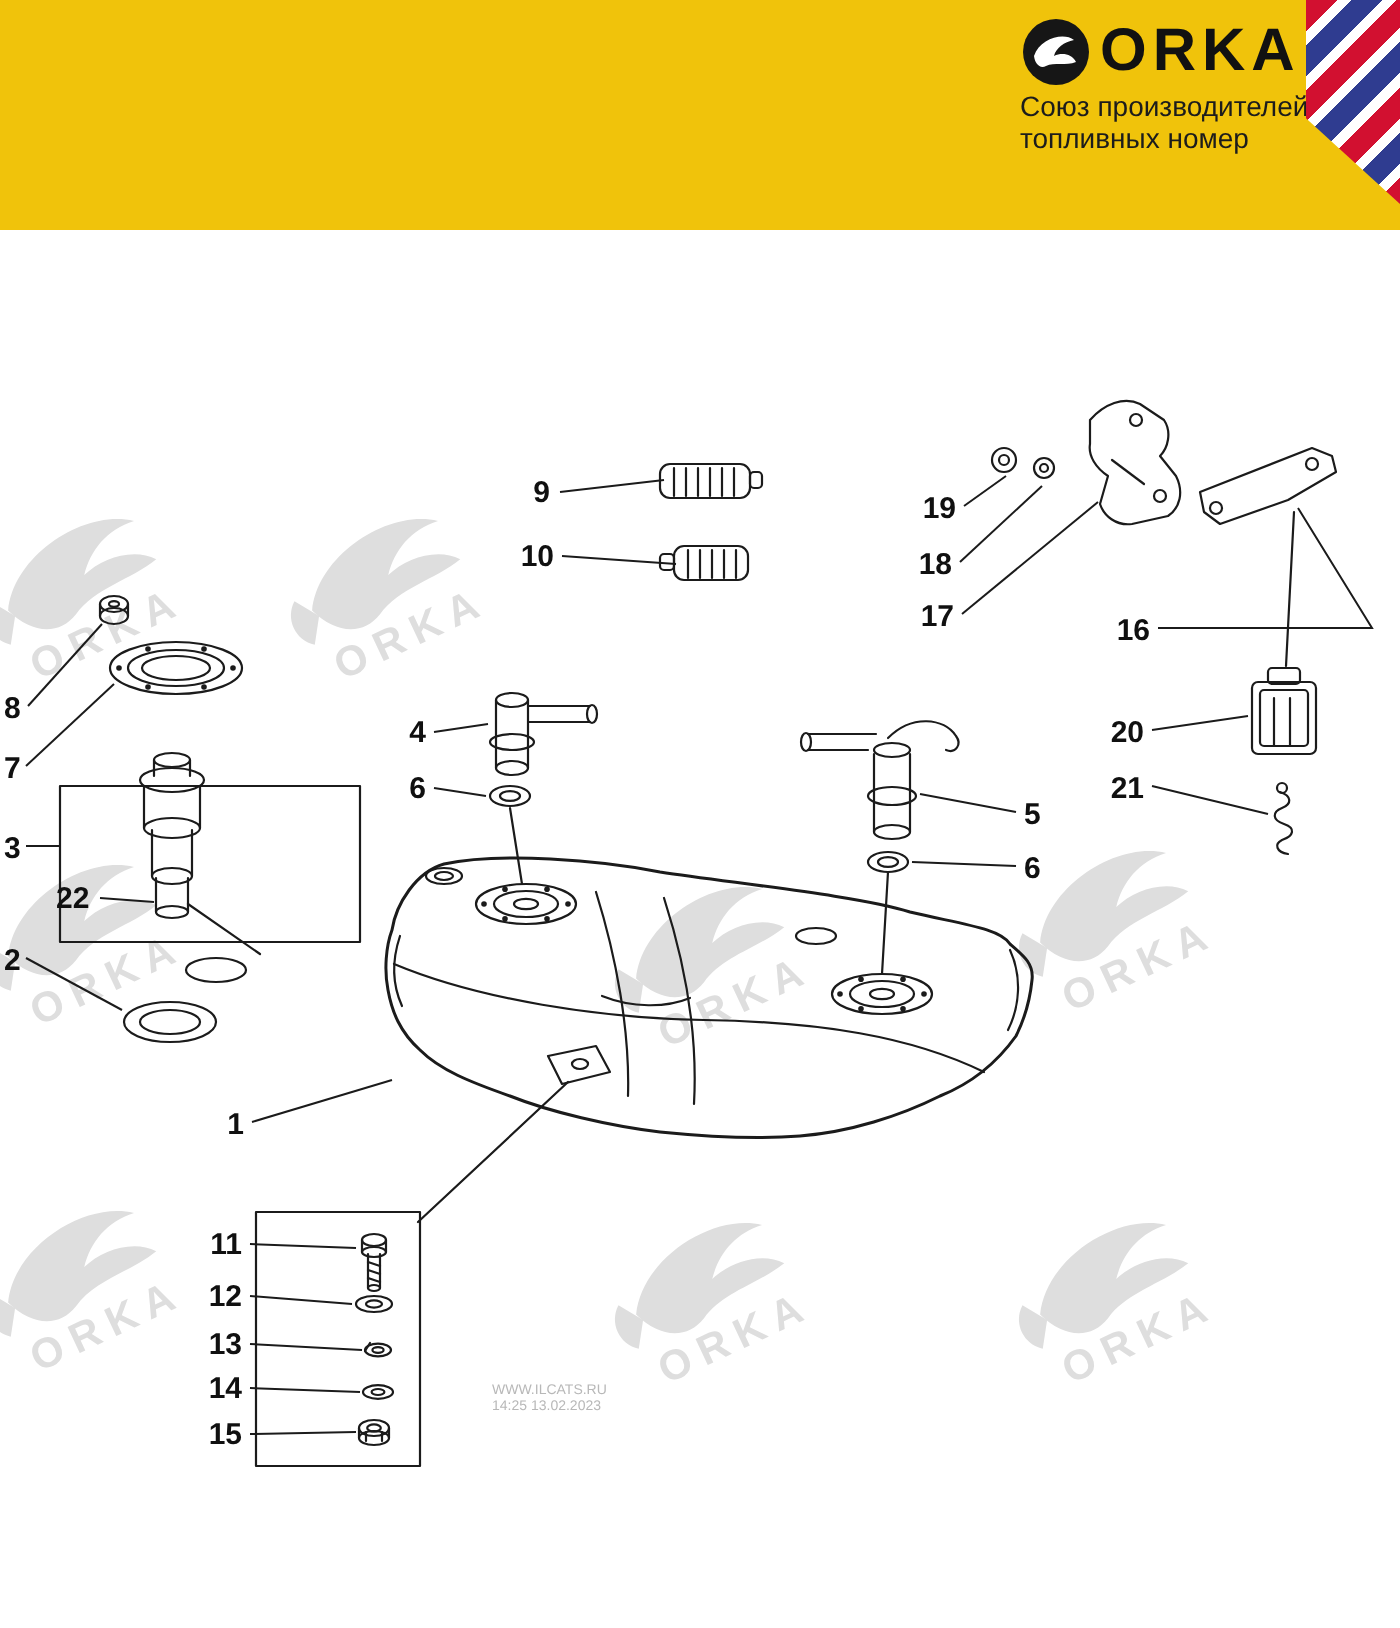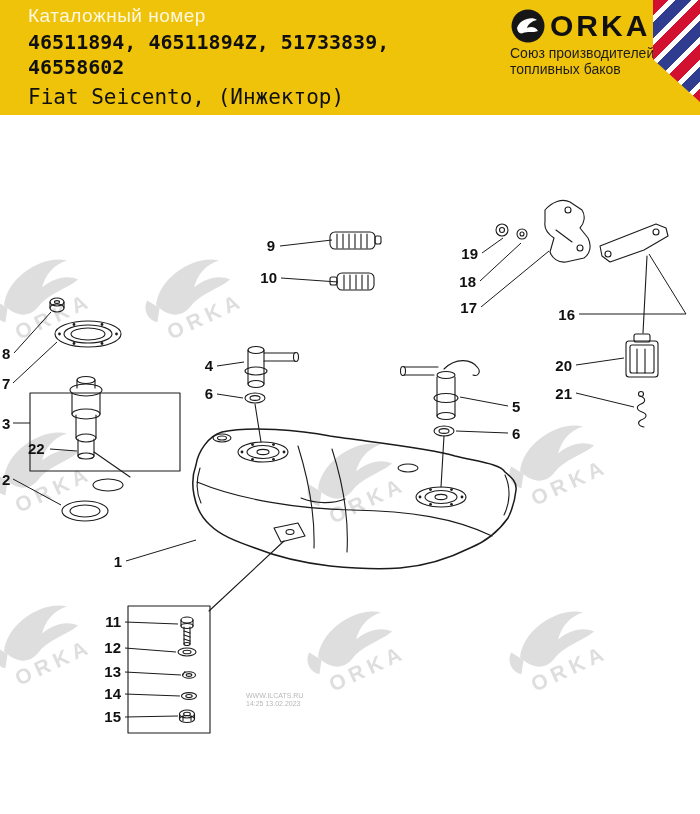--- a/index.html
+++ b/index.html
@@ -315,35 +315,29 @@
         <text x="121" y="722" text-anchor="end" class="callout-num">15</text>
       </g>
     </svg>
 
   <div class="footnote">
     <div>WWW.ILCATS.RU</div>
     <div>14:25 13.02.2023</div>
   </div>
 
   <header class="topbar">
-    <div class="head-left">
-      <div class="catalog-label">Каталожный номер</div>
-      <div class="part-numbers">46511894, 46511894Z, 51733839,</div>
-      <div class="part-numbers">46558602</div>
-      <div class="model-line">Fiat Seicento, (Инжектор)</div>
-    </div>
     <div class="head-right">
       <div class="logo-row">
         <span class="logo-mark">
           <svg width="36" height="36" viewBox="0 0 36 36">
             <circle cx="18" cy="18" r="16.5" fill="#161616"></circle>
             <path d="M7,20 C10,11 22,8 27,12 C22,13 18,16 17,20 C21,18 26,19 28,23 C23,25 17,23 13,25 C10,26.5 7.5,24 7,20 Z" fill="#ffffff"></path>
           </svg>
         </span>
         <span class="logo-text">ORKA</span>
       </div>
       <div class="logo-sub">Союз производителей</div>
-      <div class="logo-sub">топливных баков</div>
+      <div class="logo-sub">топливных номер</div>
     </div>
     <div class="flag-ribbon"></div>
   </header>
 
 </div>
 
 </body></html>

